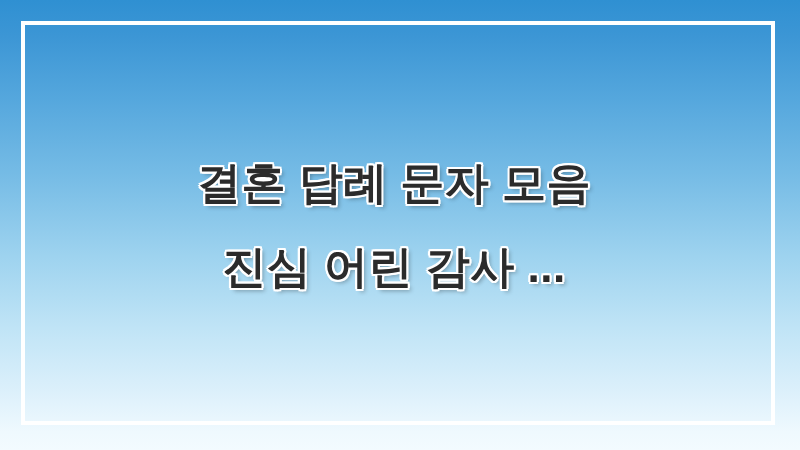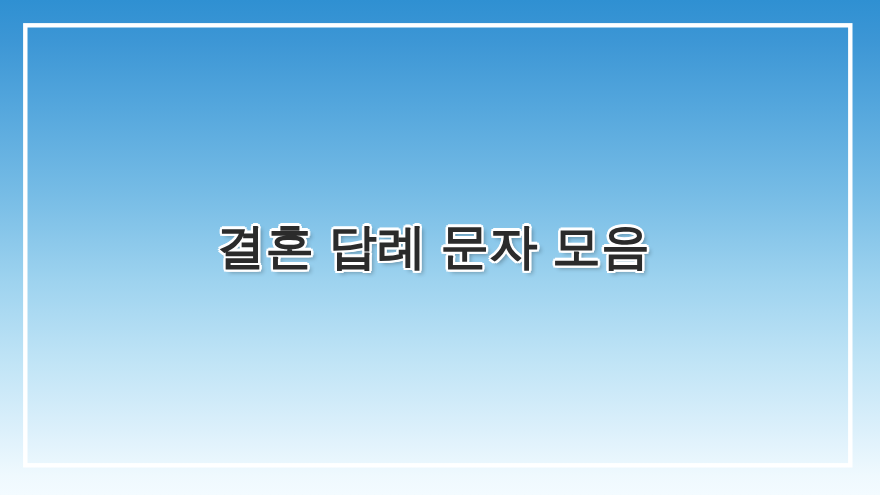--- a/index.html
+++ b/index.html
@@ -78,15 +78,16 @@
 </style>
 </head>
 <body>
 
 <div id="canvas">
 
   <div id="frame"></div>
 
   <div id="title-block">
     <span class="title-line">결혼 답례 문자 모음</span>
+    <span class="title-line">진심 어린 감사 ...</span>
   </div>
 
 </div>
 
 </body></html>

